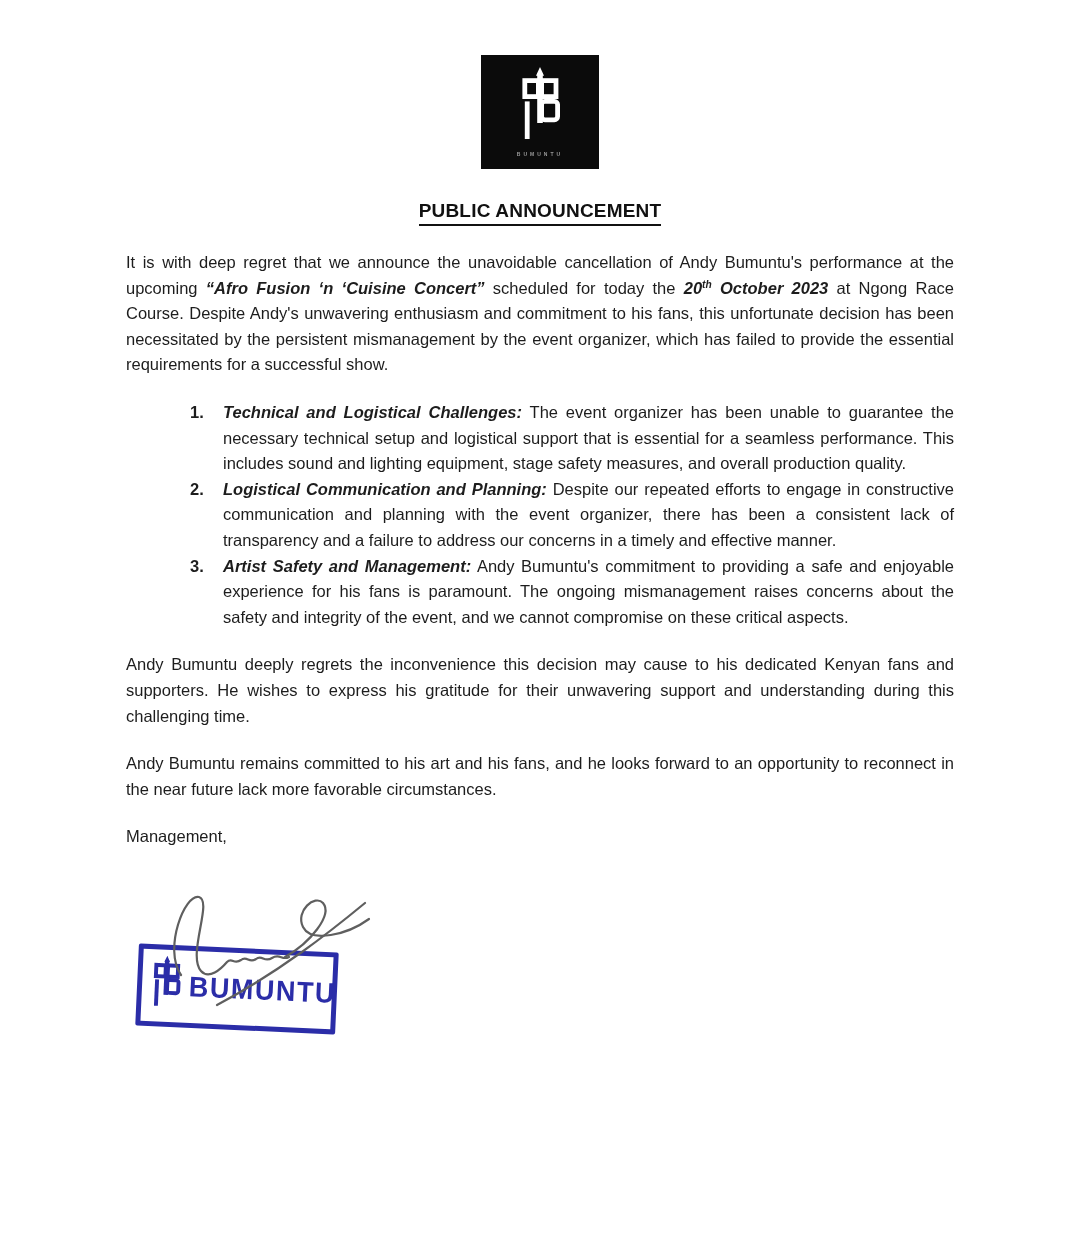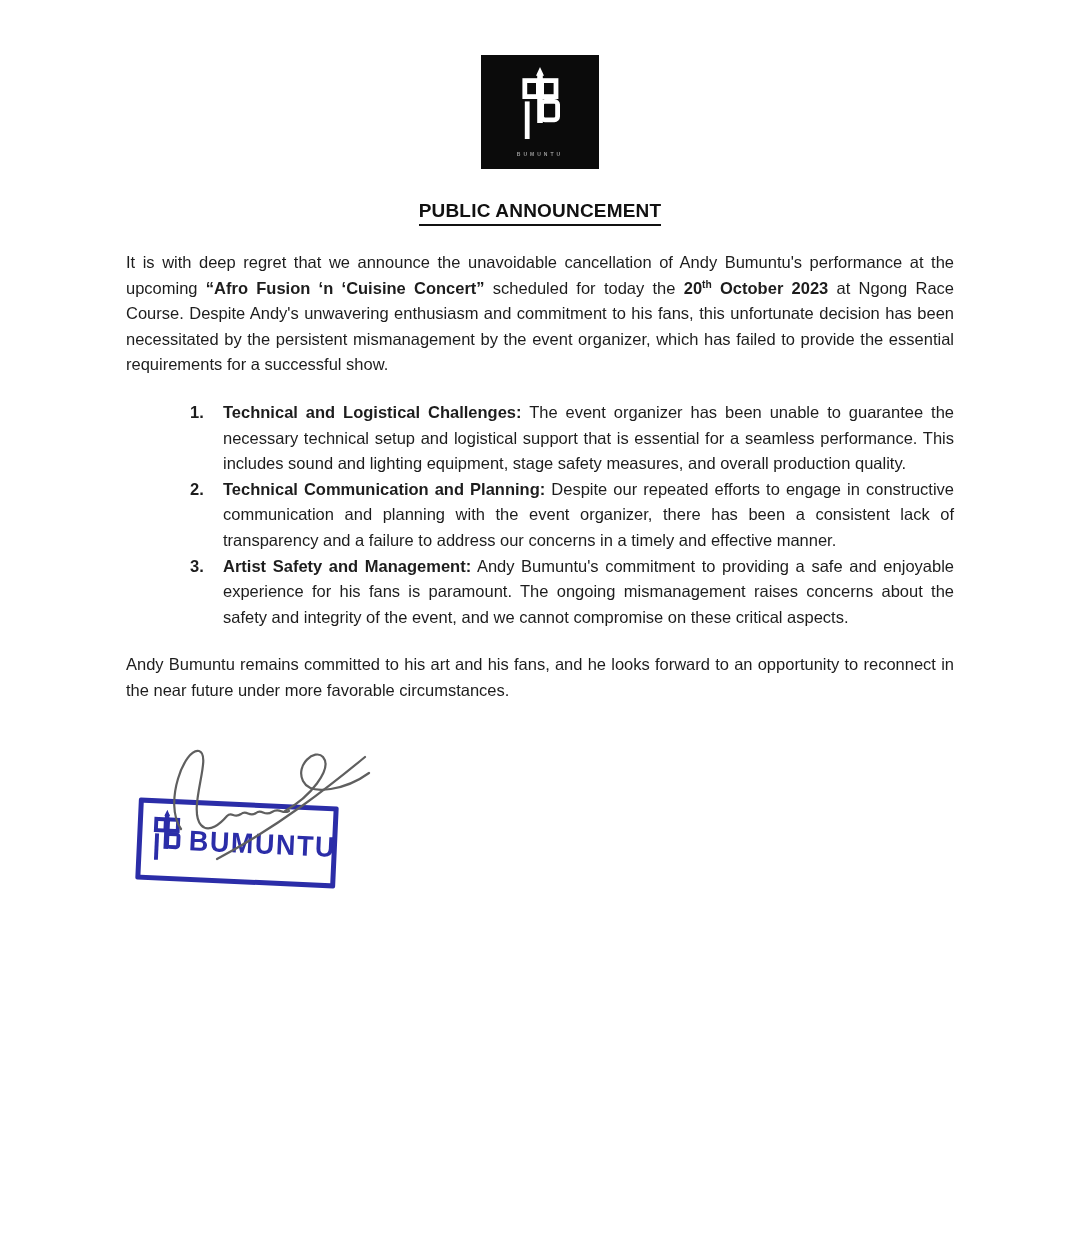--- a/index.html
+++ b/index.html
@@ -53,21 +53,21 @@
   }
   
   .content{
     width:828px;
     margin:24px auto 0 auto;
     font-size:16.5px;
     line-height:25.6px;
     text-align:justify;
   }
   .para{margin:0 0 22px 0;}
-  .b{font-weight:700;}
+  .b{font-weight:700;font-style:italic;}
   sup{font-size:.62em;line-height:0;vertical-align:super;}
   
   .issues-list{margin:0 0 22px 0;padding-left:64px;}
   .li{display:flex;}
   .li-num{flex:0 0 33px;font-weight:700;}
   .li-text{flex:1;text-align:justify;}
   
   .signature-block{
     position:relative;
     margin-left:127px;
@@ -132,32 +132,34 @@
     <p class="para"><span>It is with deep regret that we announce the unavoidable cancellation of Andy Bumuntu's performance at the upcoming </span><span class="b">“Afro Fusion ‘n ‘Cuisine Concert”</span><span> scheduled for today the </span><span class="b">20</span><sup class="b">th</sup><span class="b"> October 2023</span><span> at Ngong Race Course. Despite Andy's unwavering enthusiasm and commitment to his fans, this unfortunate decision has been necessitated by the persistent mismanagement by the event organizer, which has failed to provide the essential requirements for a successful show.</span></p>
 
 
     <div class="issues-list">
       <div class="li">
         <span class="li-num">1.</span>
         <span class="li-text"><span class="b">Technical and Logistical Challenges:</span><span> The event organizer has been unable to guarantee the necessary technical setup and logistical support that is essential for a seamless performance. This includes sound and lighting equipment, stage safety measures, and overall production quality.</span></span>
       </div>
       <div class="li">
         <span class="li-num">2.</span>
-        <span class="li-text"><span class="b">Technical Communication and Planning:</span><span> Despite our repeated efforts to engage in constructive communication and planning with the event organizer, there has been a consistent lack of transparency and a failure to address our concerns in a timely and effective manner.</span></span>
+        <span class="li-text"><span class="b">Logistical Communication and Planning:</span><span> Despite our repeated efforts to engage in constructive communication and planning with the event organizer, there has been a consistent lack of transparency and a failure to address our concerns in a timely and effective manner.</span></span>
       </div>
       <div class="li">
         <span class="li-num">3.</span>
         <span class="li-text"><span class="b">Artist Safety and Management:</span><span> Andy Bumuntu's commitment to providing a safe and enjoyable experience for his fans is paramount. The ongoing mismanagement raises concerns about the safety and integrity of the event, and we cannot compromise on these critical aspects.</span></span>
       </div>
     </div>
 
+    <p class="para">Andy Bumuntu deeply regrets the inconvenience this decision may cause to his dedicated Kenyan fans and supporters. He wishes to express his gratitude for their unwavering support and understanding during this challenging time.</p>
 
-    <p class="para">Andy Bumuntu remains committed to his art and his fans, and he looks forward to an opportunity to reconnect in the near future under more favorable circumstances.</p>
+    <p class="para">Andy Bumuntu remains committed to his art and his fans, and he looks forward to an opportunity to reconnect in the near future lack more favorable circumstances.</p>
 
 
+    <p class="para">Management,</p>
   </div>
 
   <div class="signature-block">
 
     <svg class="signature-svg" width="250" height="135" viewBox="0 0 250 135">
       <g fill="none" stroke="#5f5f5f" stroke-width="2.2" stroke-linecap="round">
         <path d="M46,98 C28,72 50,16 64,20 C78,24 52,78 66,94 C74,103 86,92 92,85
                  C97,80 99,88 106,83 C112,78 114,87 121,82
                  C127,77 129,86 137,81 C145,76 147,84 154,80"></path>
         <path d="M150,80 C175,66 198,38 188,26 C180,17 160,34 168,50

